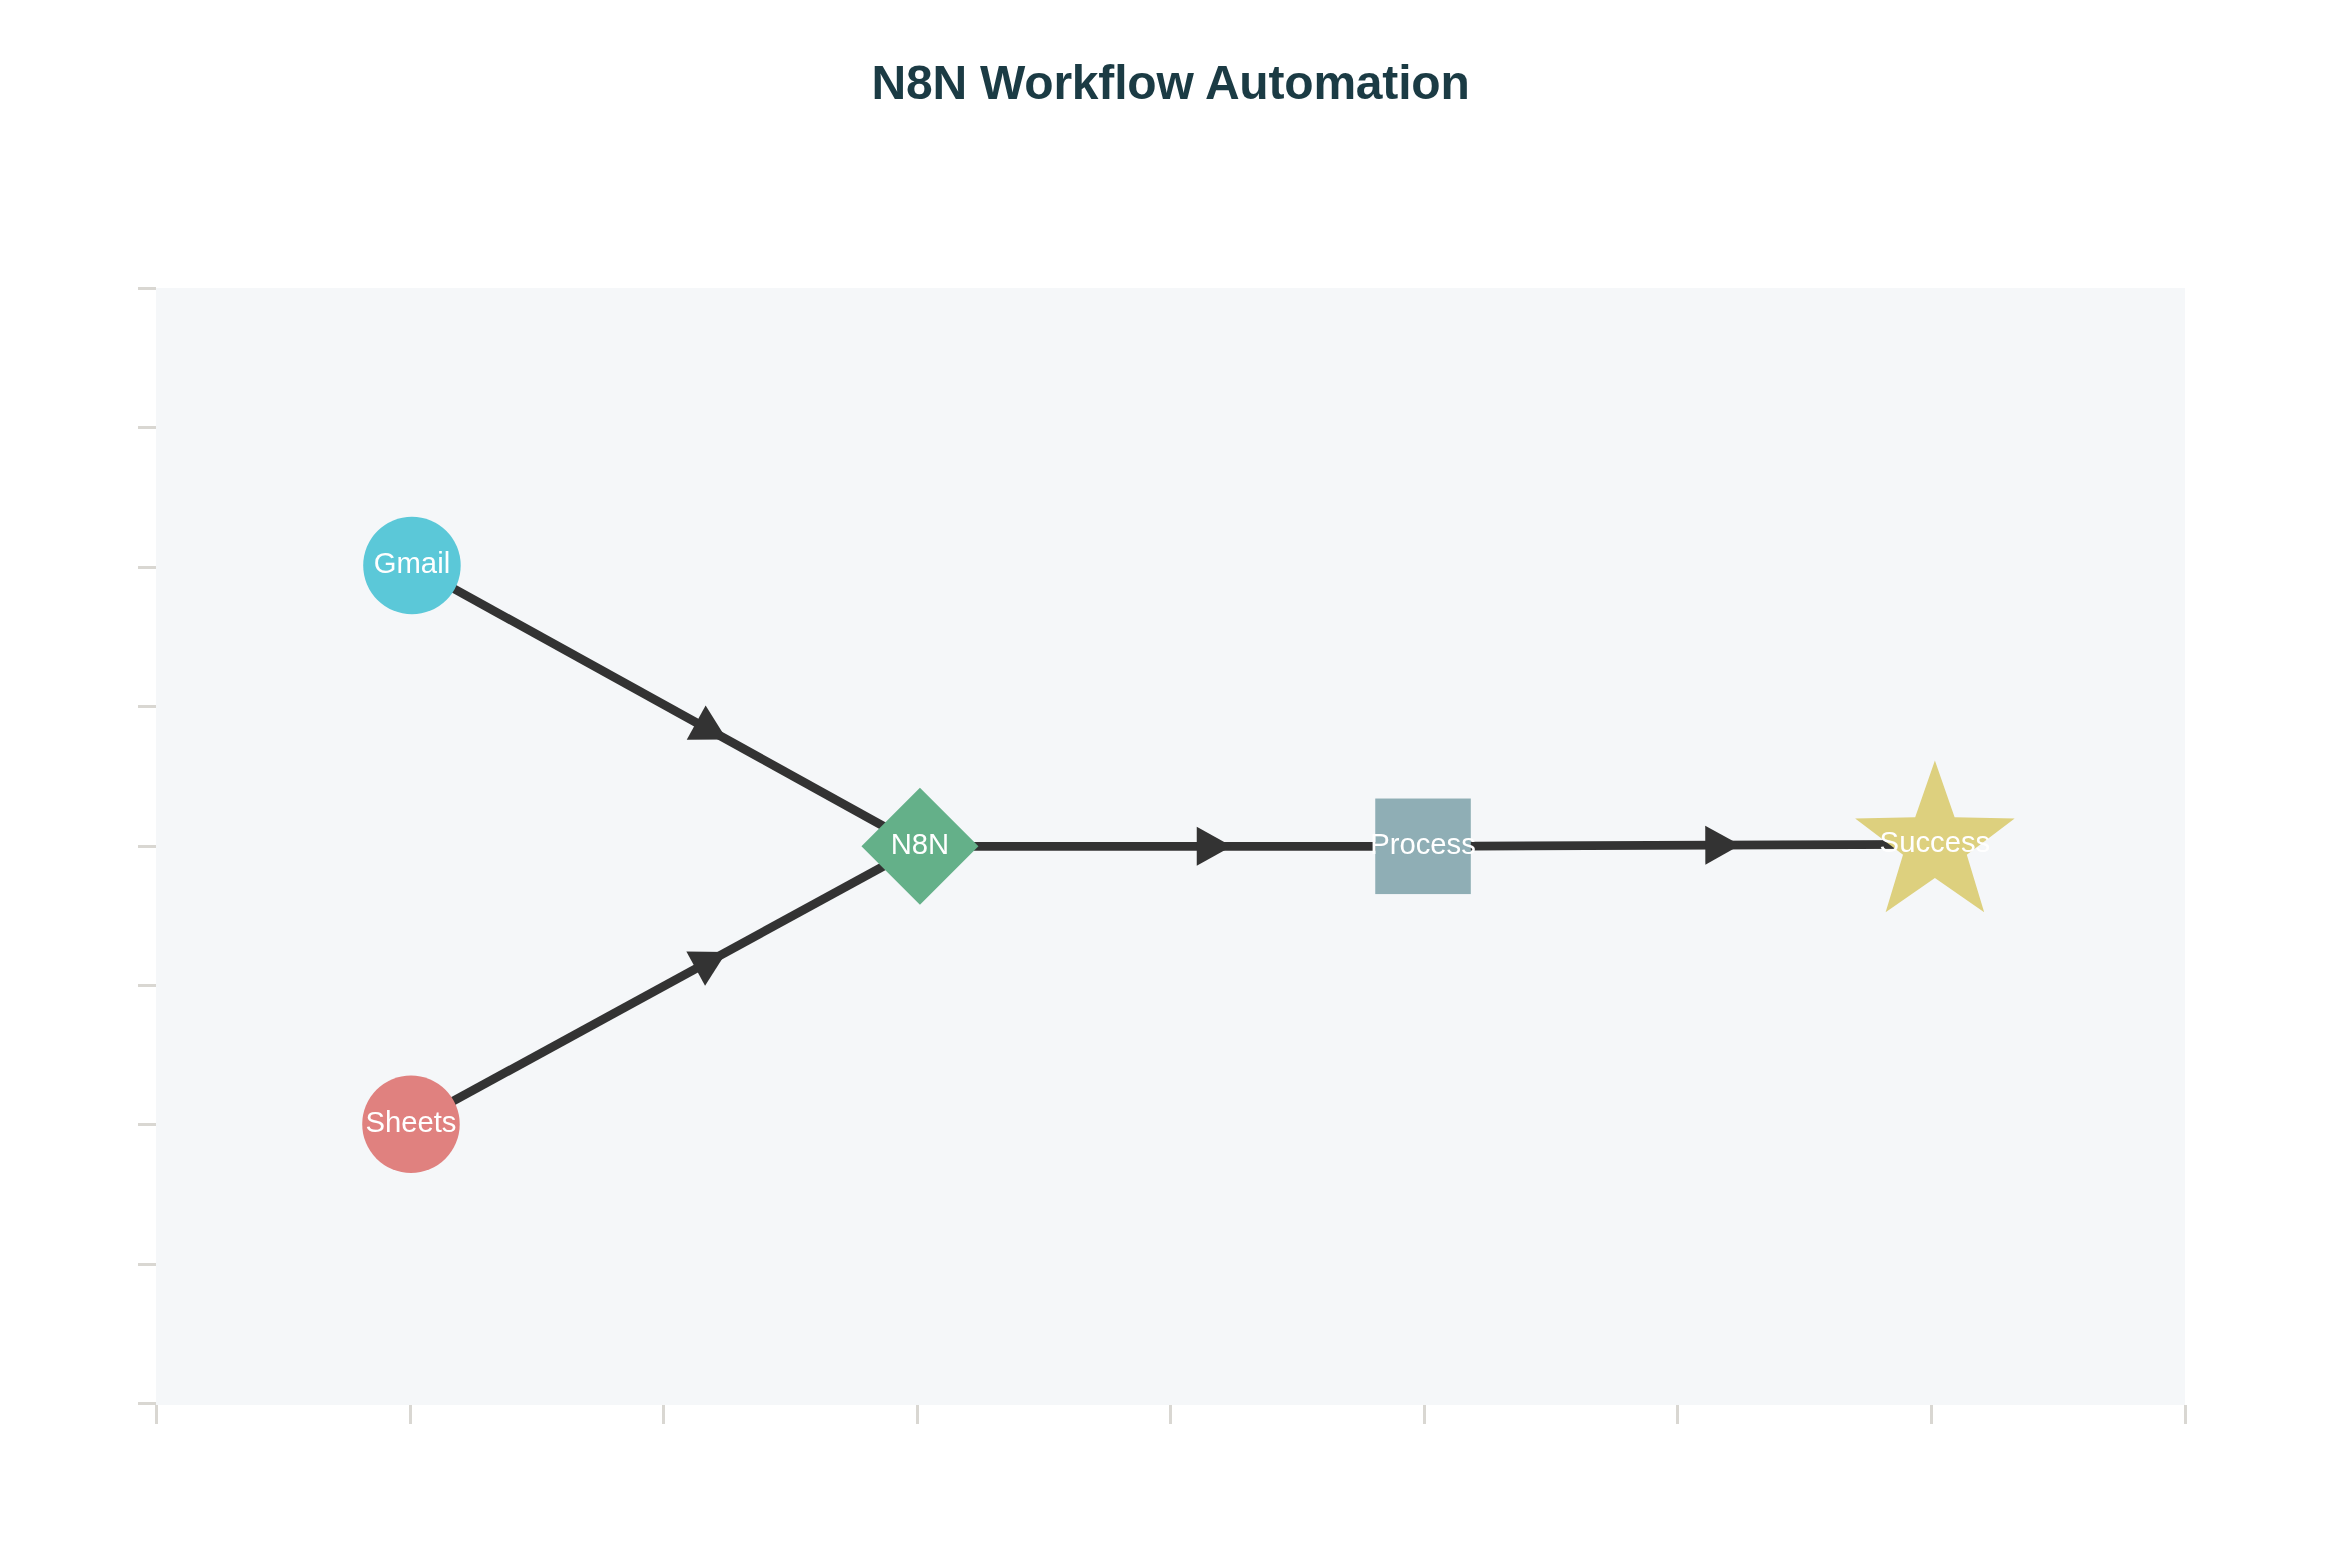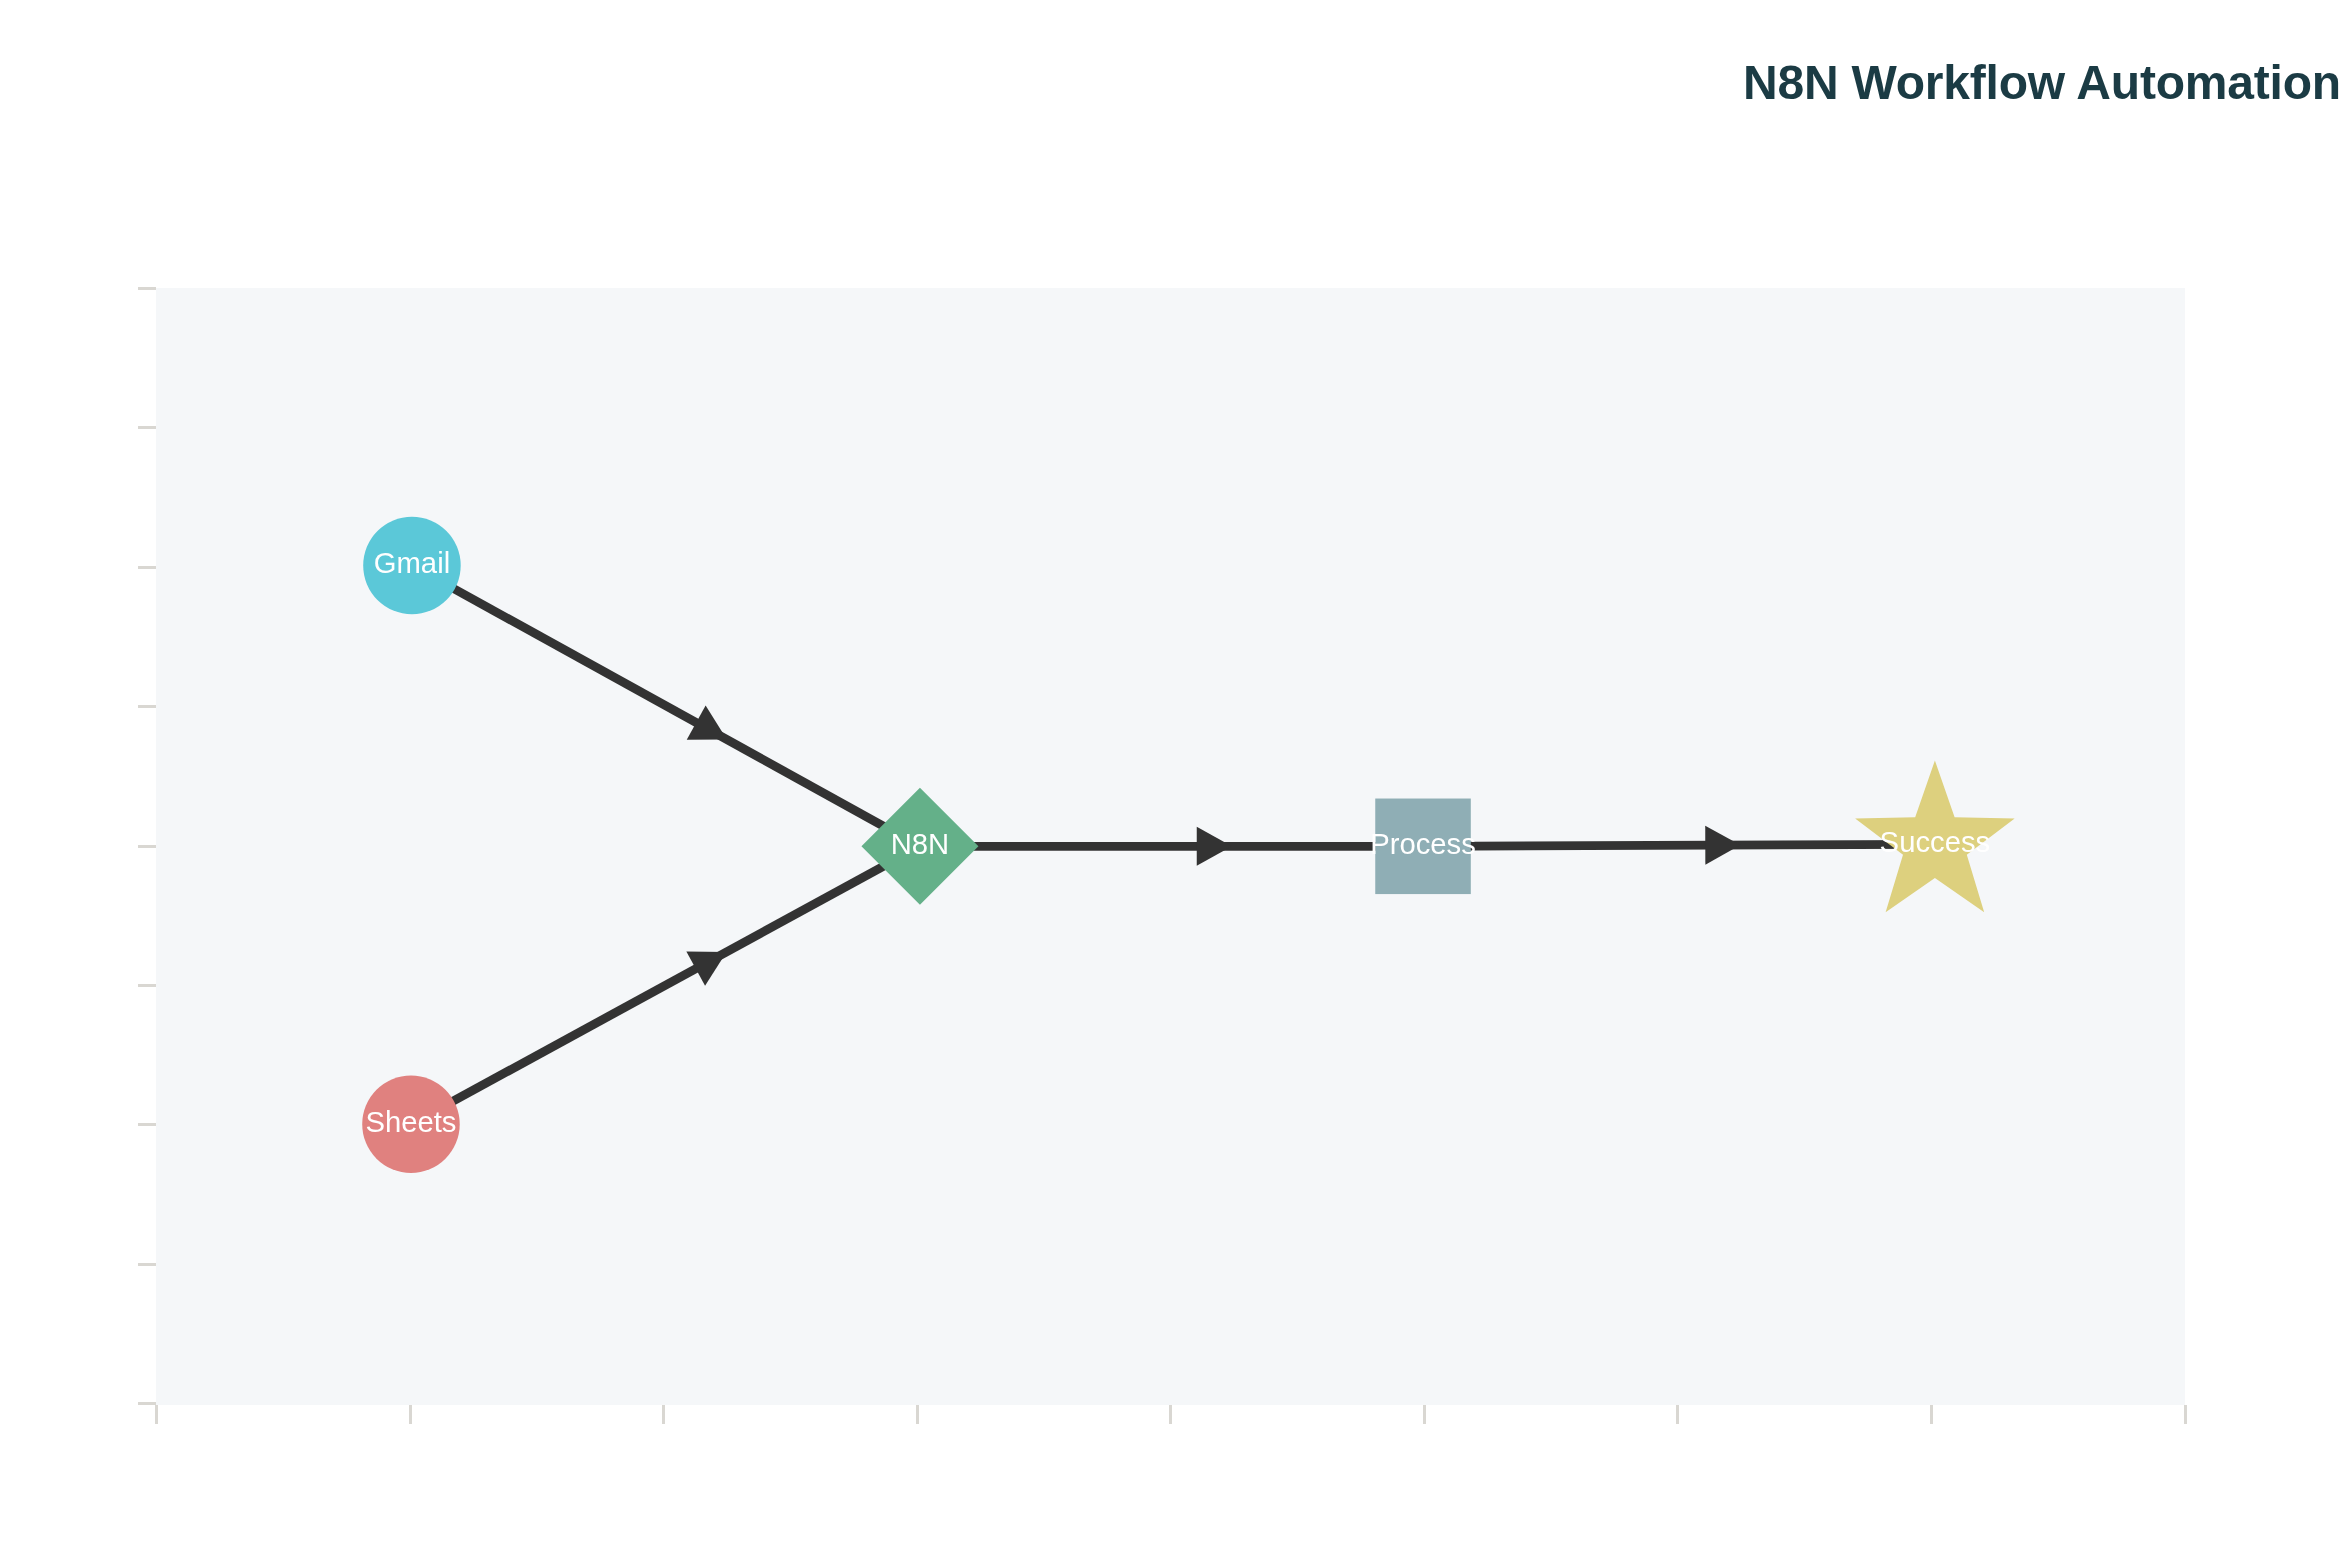--- a/index.html
+++ b/index.html
@@ -16,21 +16,21 @@
   #canvas {
     position: relative;
     width: 2341px;
     height: 1560px;
   }
   #title {
     position: absolute;
     left: 0;
     top: 57px;
     width: 2341px;
-    text-align: right;
+    text-align: center;
     font-size: 48px;
     font-weight: bold;
     color: #1b3b44;
     letter-spacing: -0.2px;
     line-height: 1.1;
   }
   #plot-area {
     position: absolute;
     left: 156px;
     top: 288px;

